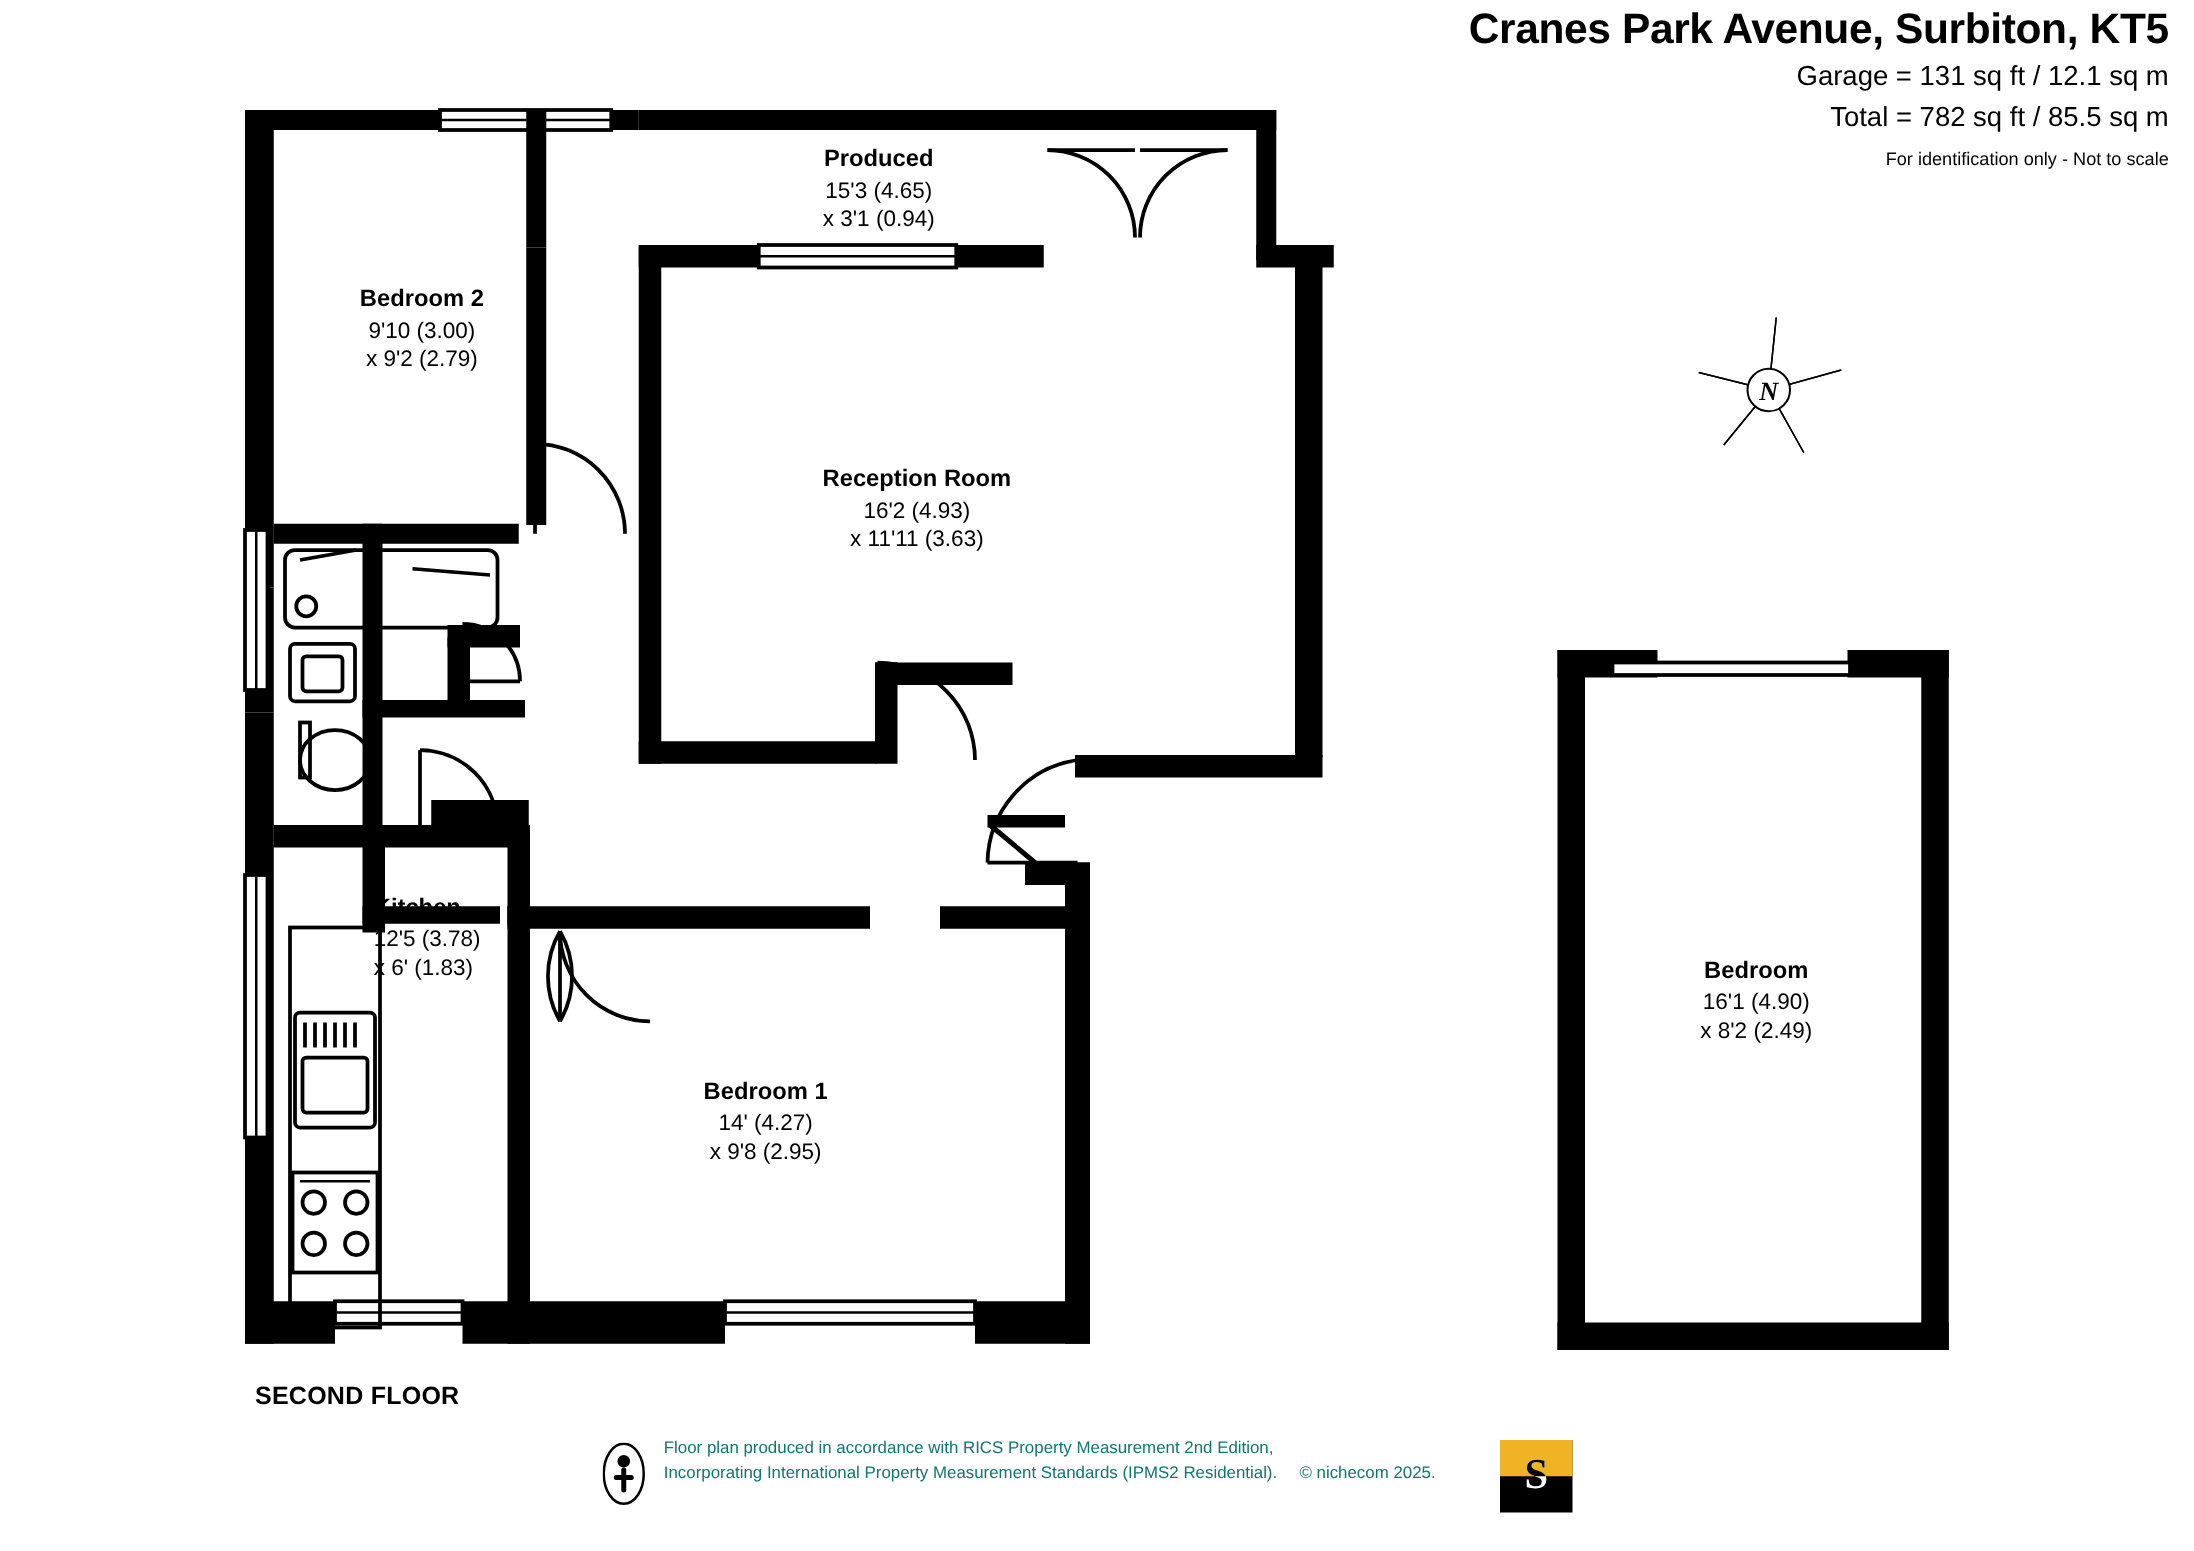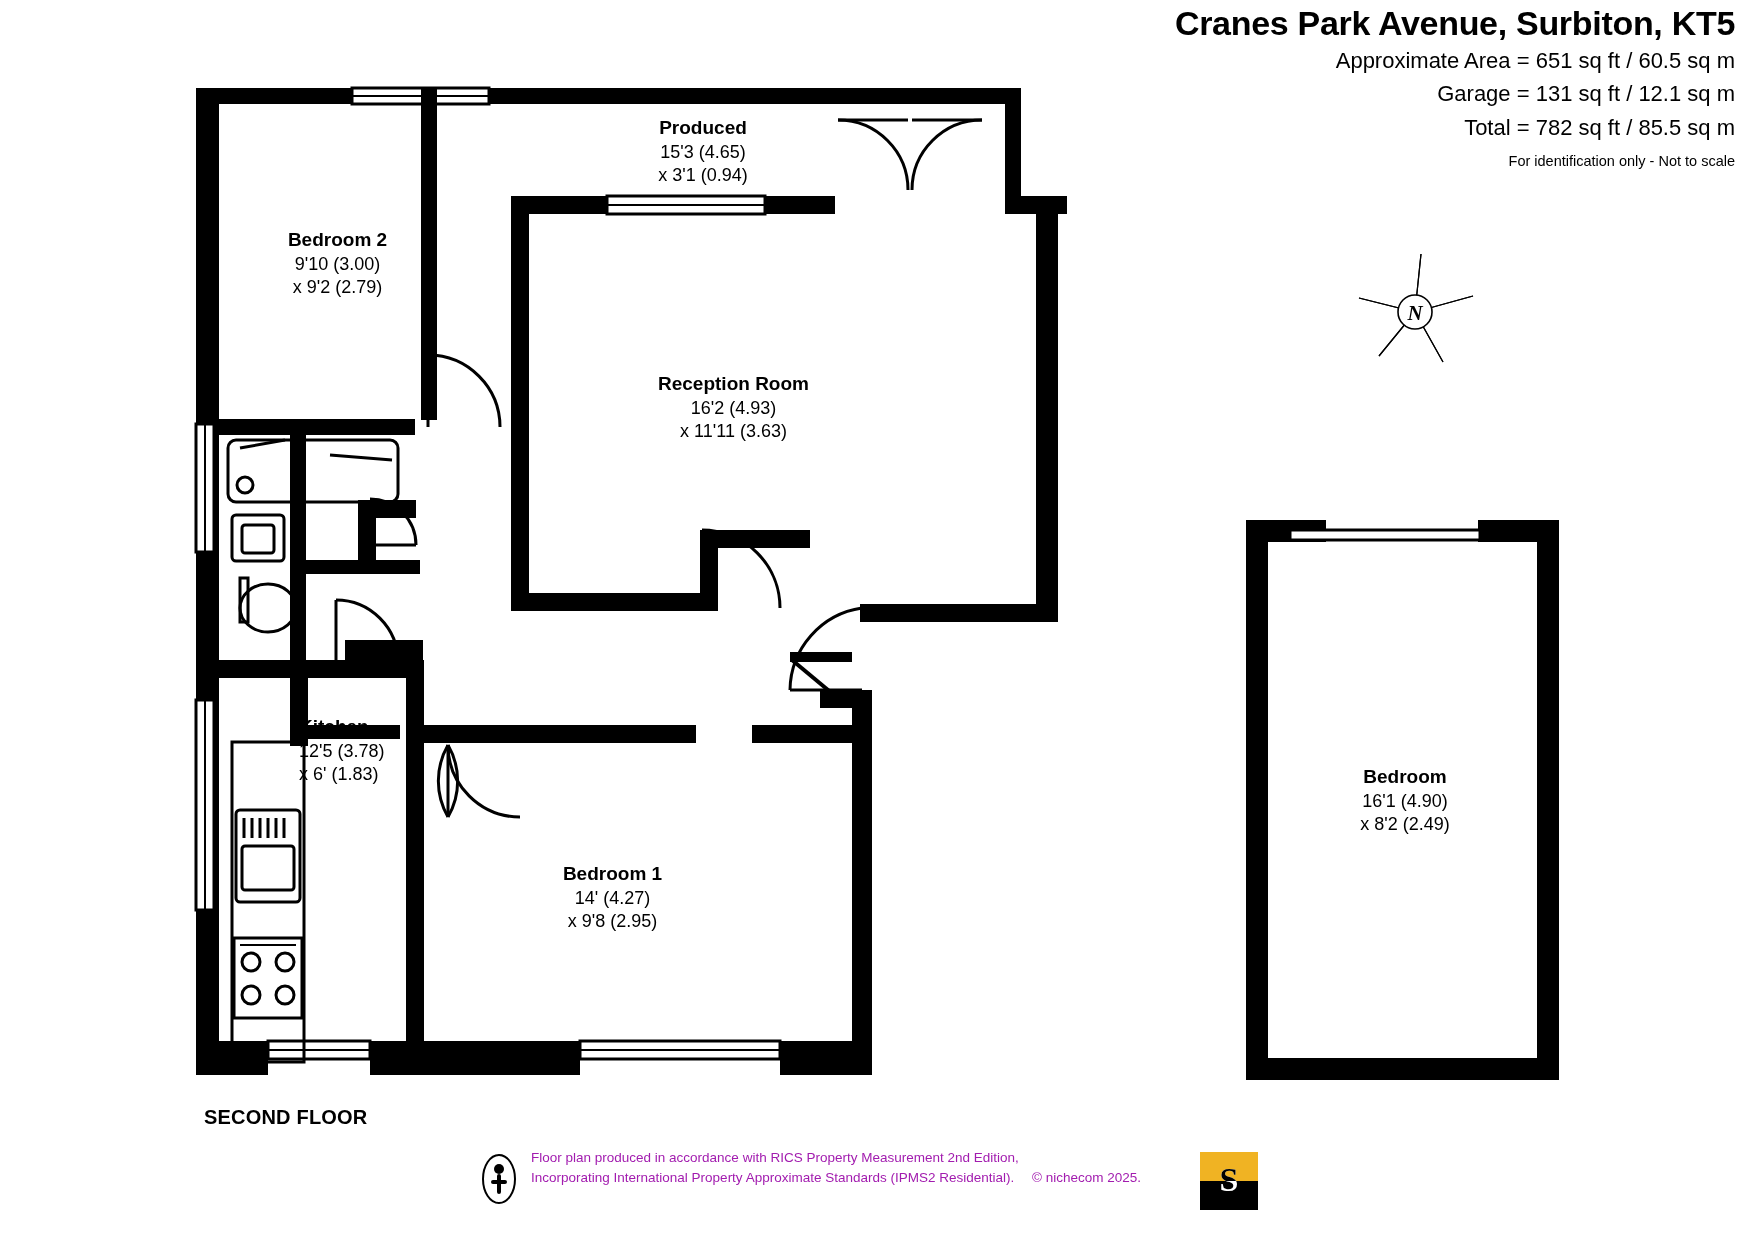--- a/index.html
+++ b/index.html
@@ -101,21 +101,21 @@
     top: 6px;
     width: 34px;
     height: 50px;
   }
   #footer-text {
     position: absolute;
     left: 49px;
     top: 0px;
     font-size: 13.5px;
     line-height: 1.45;
-    color: #a21caf;
+    color: #0f766e;
     white-space: nowrap;
   }
   #footer-text .copy {
     padding-left: 14px;
   }
   #logo {
     position: absolute;
     left: 1200px;
     top: 1152px;
     width: 58px;
@@ -155,21 +155,20 @@
     font-weight: bold;
     color: #000000;
     font-family: "Liberation Serif", serif;
   }
 </style>
 </head>
 <body>
 
 <div id="header">
   <div id="title">Cranes Park Avenue, Surbiton, KT5</div>
-  <div class="area-line">Approximate Area = 651 sq ft / 60.5 sq m</div>
   <div class="area-line">Garage = 131 sq ft / 12.1 sq m</div>
   <div class="area-line">Total = 782 sq ft / 85.5 sq m</div>
   <div id="note">For identification only - Not to scale</div>
 </div>
 
 <div id="compass">
   <svg width="140" height="120" viewBox="0 0 140 120">
 
     <polygon points="70,60 14,46 70,60 34,104" fill="#ffffff" stroke="#000" stroke-width="1.2"></polygon>
     <polygon points="70,60 34,104 70,60 98,110" fill="#ffffff" stroke="#000" stroke-width="1.2"></polygon>
@@ -371,21 +370,21 @@
 
 <div id="footer">
   <svg id="footer-icon" viewBox="0 0 34 50">
     <ellipse cx="17" cy="25" rx="16" ry="24" fill="#ffffff" stroke="#000" stroke-width="2"></ellipse>
     <circle cx="17" cy="15" r="5" fill="#000"></circle>
     <path d="M 17 22 L 17 38 M 11 28 L 23 28" stroke="#000" stroke-width="4" fill="none" stroke-linecap="round"></path>
   </svg>
   <div id="footer-text">
     <div>Floor plan produced in accordance with RICS Property Measurement 2nd Edition,</div>
     <div>
-      <span>Incorporating International Property Approximate Standards (IPMS2 Residential).</span>
+      <span>Incorporating International Property Measurement Standards (IPMS2 Residential).</span>
       <span class="copy">© nichecom 2025.</span>
     </div>
   </div>
 </div>
 
 <div id="logo">
   <div class="top"></div>
   <div class="s">S</div>
   <div class="s-top">
     <span>S</span>

